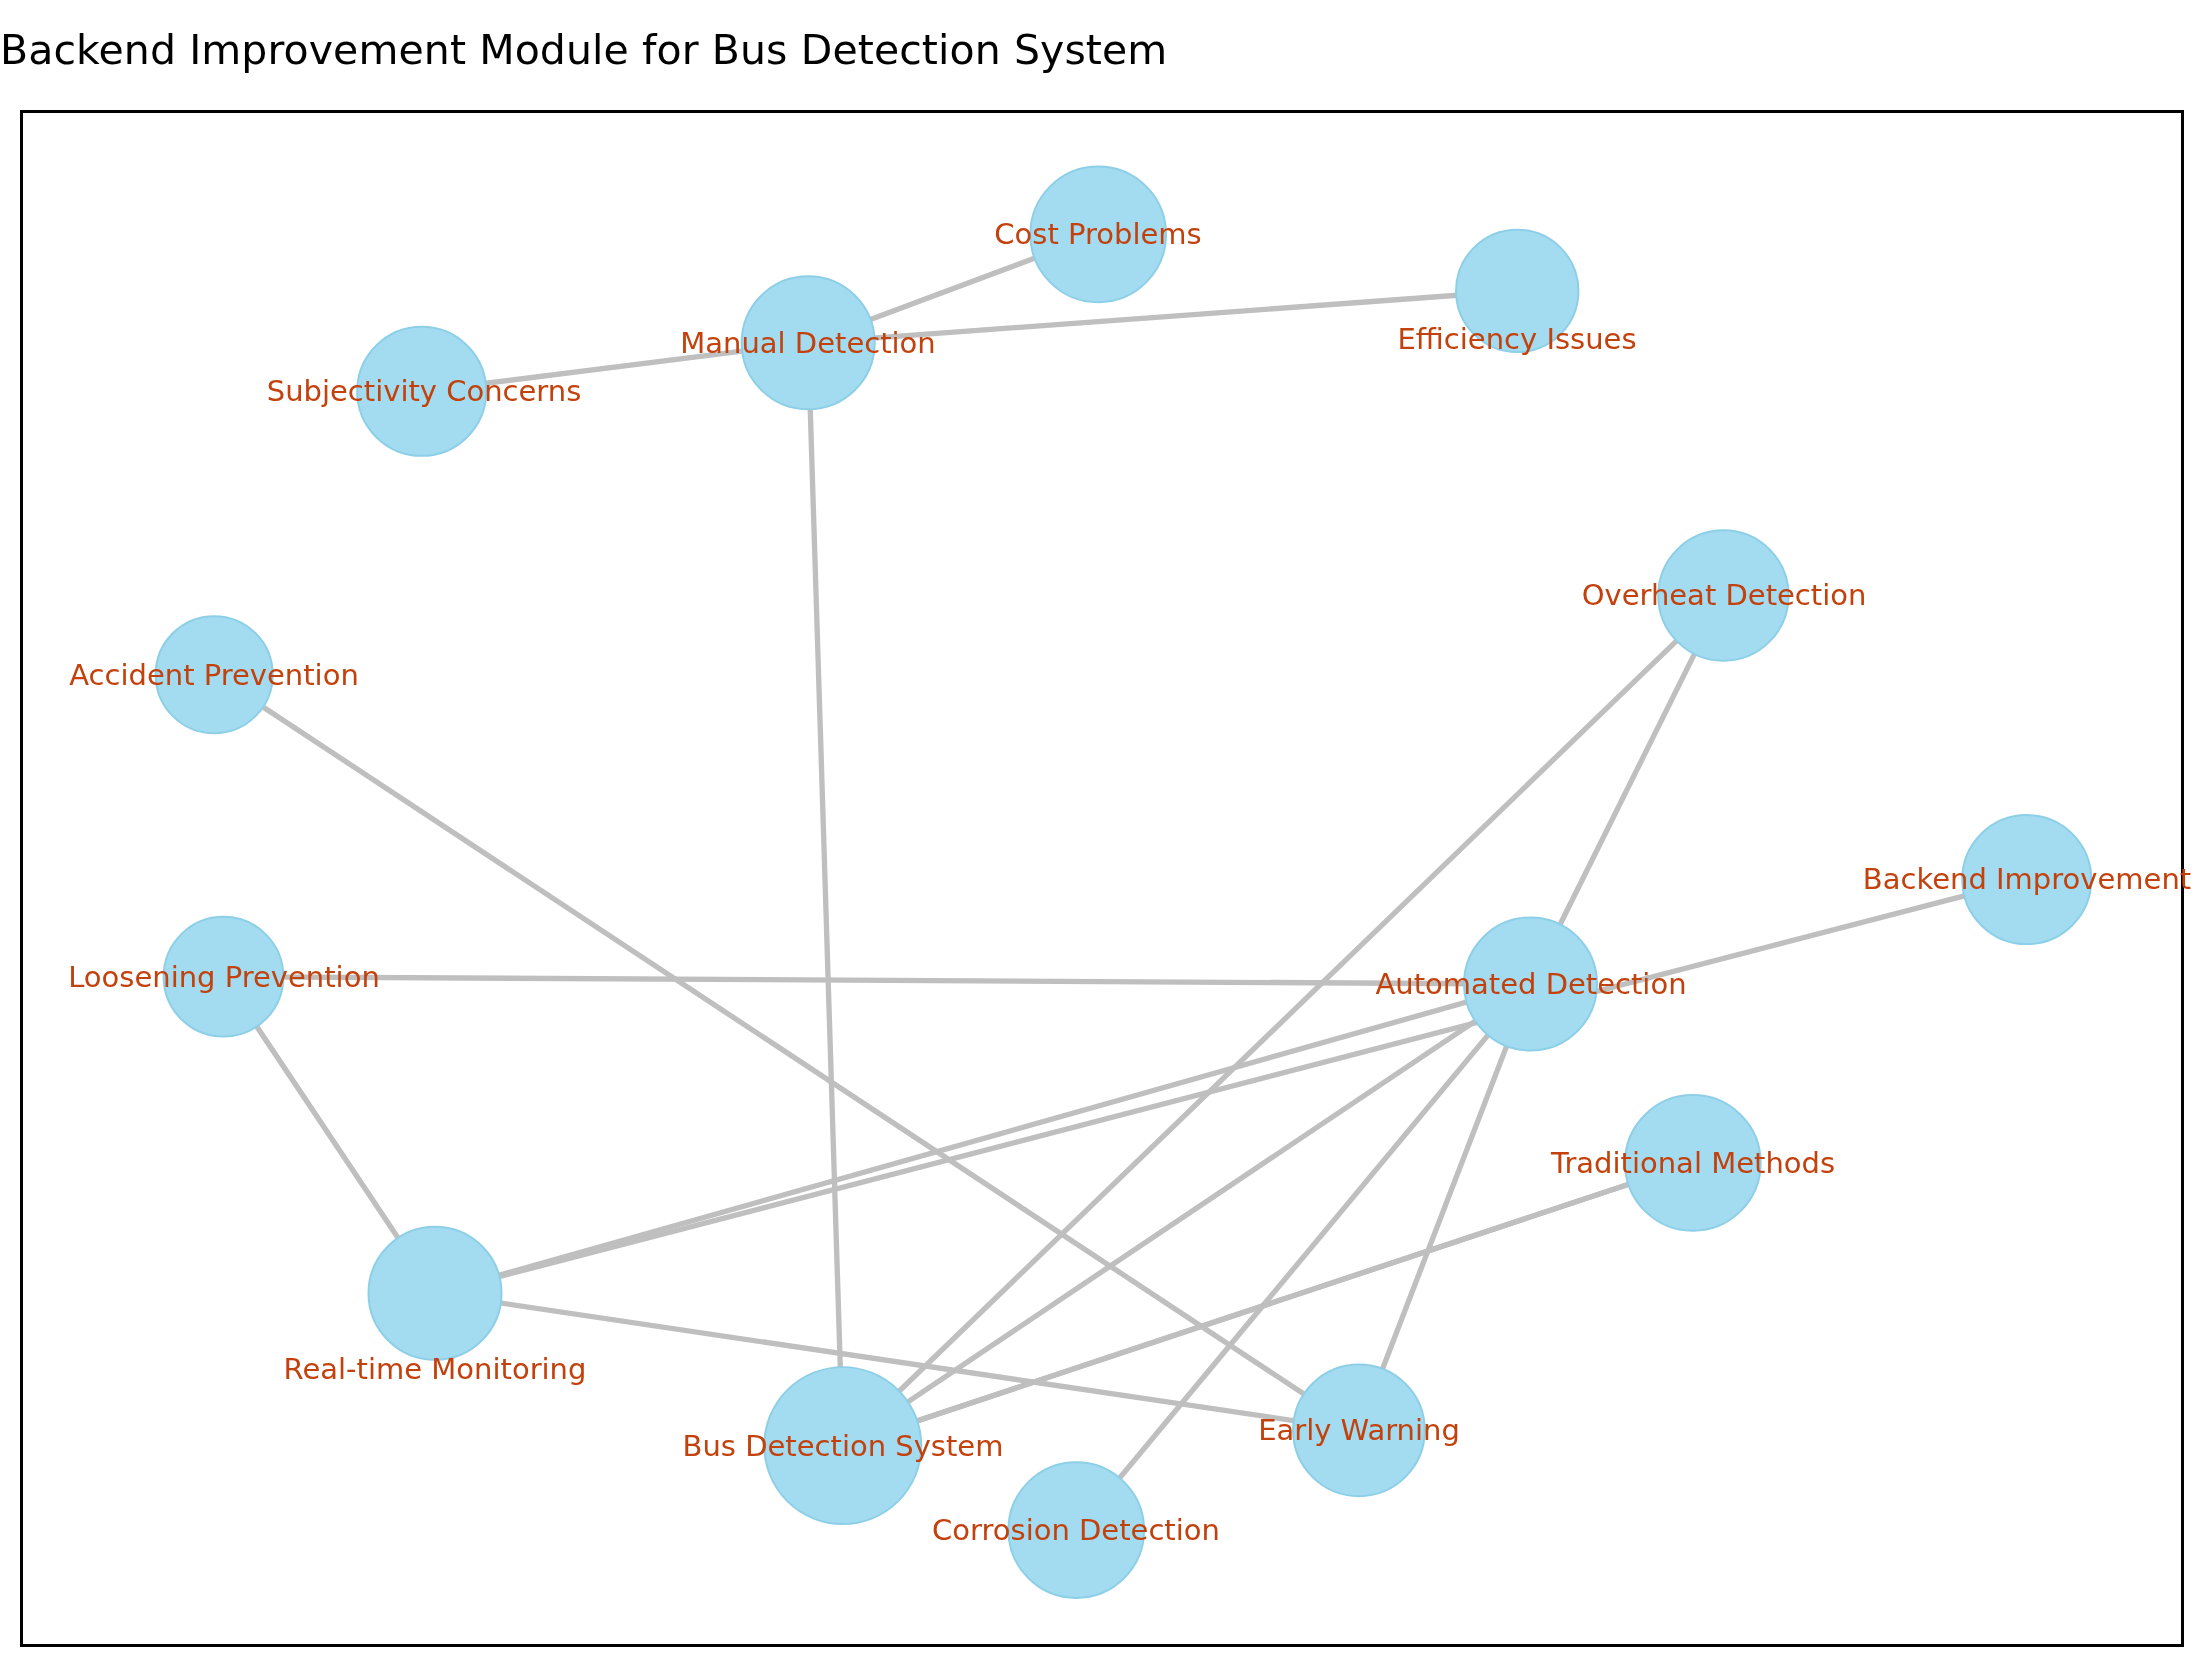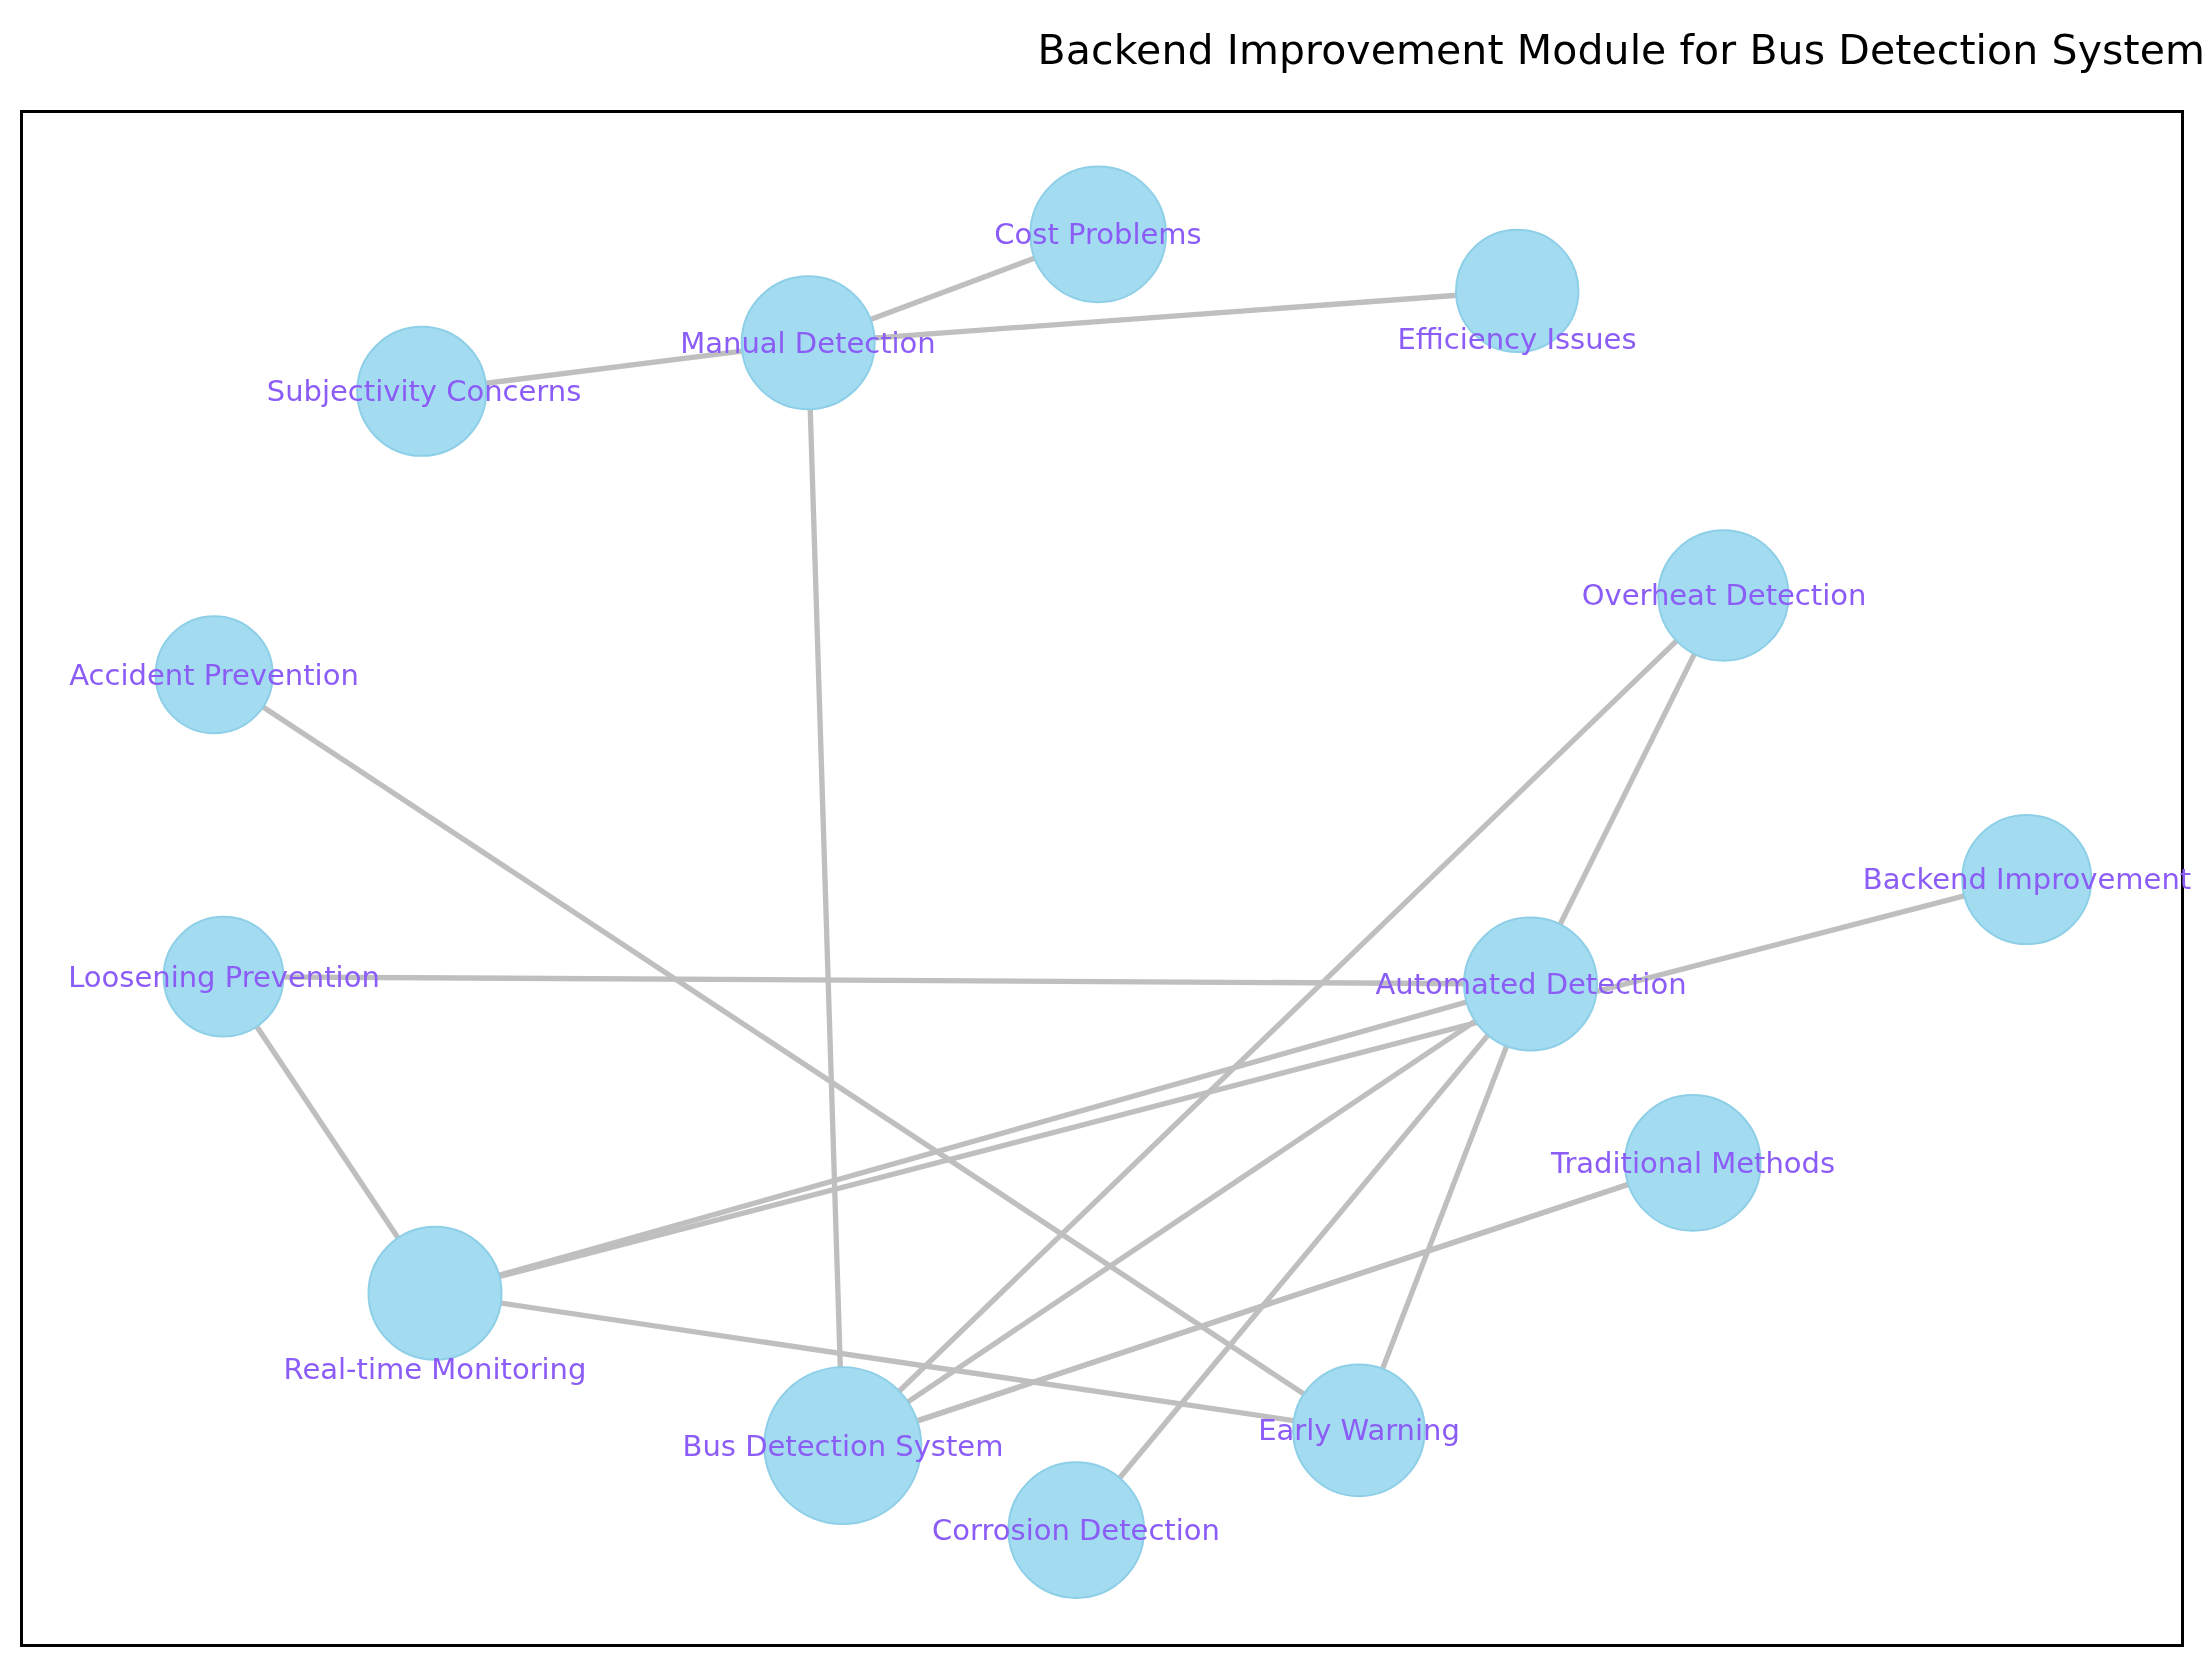--- a/index.html
+++ b/index.html
@@ -20,21 +20,21 @@
     height: 1668px;
     background: #ffffff;
   }
   #chart-title {
     position: absolute;
     left: 0;
     top: 0;
     width: 2205px;
     height: 100px;
     line-height: 100px;
-    text-align: right;
+    text-align: left;
     font-size: 41px;
     font-weight: 400;
     color: #000000;
     letter-spacing: 0.1px;
     white-space: nowrap;
   }
   #plot-frame {
     position: absolute;
     left: 20px;
     top: 110px;
@@ -48,21 +48,21 @@
     position: absolute;
     left: 0;
     top: 0;
     width: 2205px;
     height: 1668px;
     pointer-events: none;
   }
   .node-label {
     position: absolute;
     font-size: 29px;
-    color: #8b5cf6;
+    color: #c2410c;
     white-space: nowrap;
     transform: translate(-50%, -50%);
     pointer-events: none;
     font-family: "DejaVu Sans", sans-serif;
   }
   .node-hit {
     position: absolute;
     border-radius: 50%;
     transform: translate(-50%, -50%);
     cursor: pointer;

